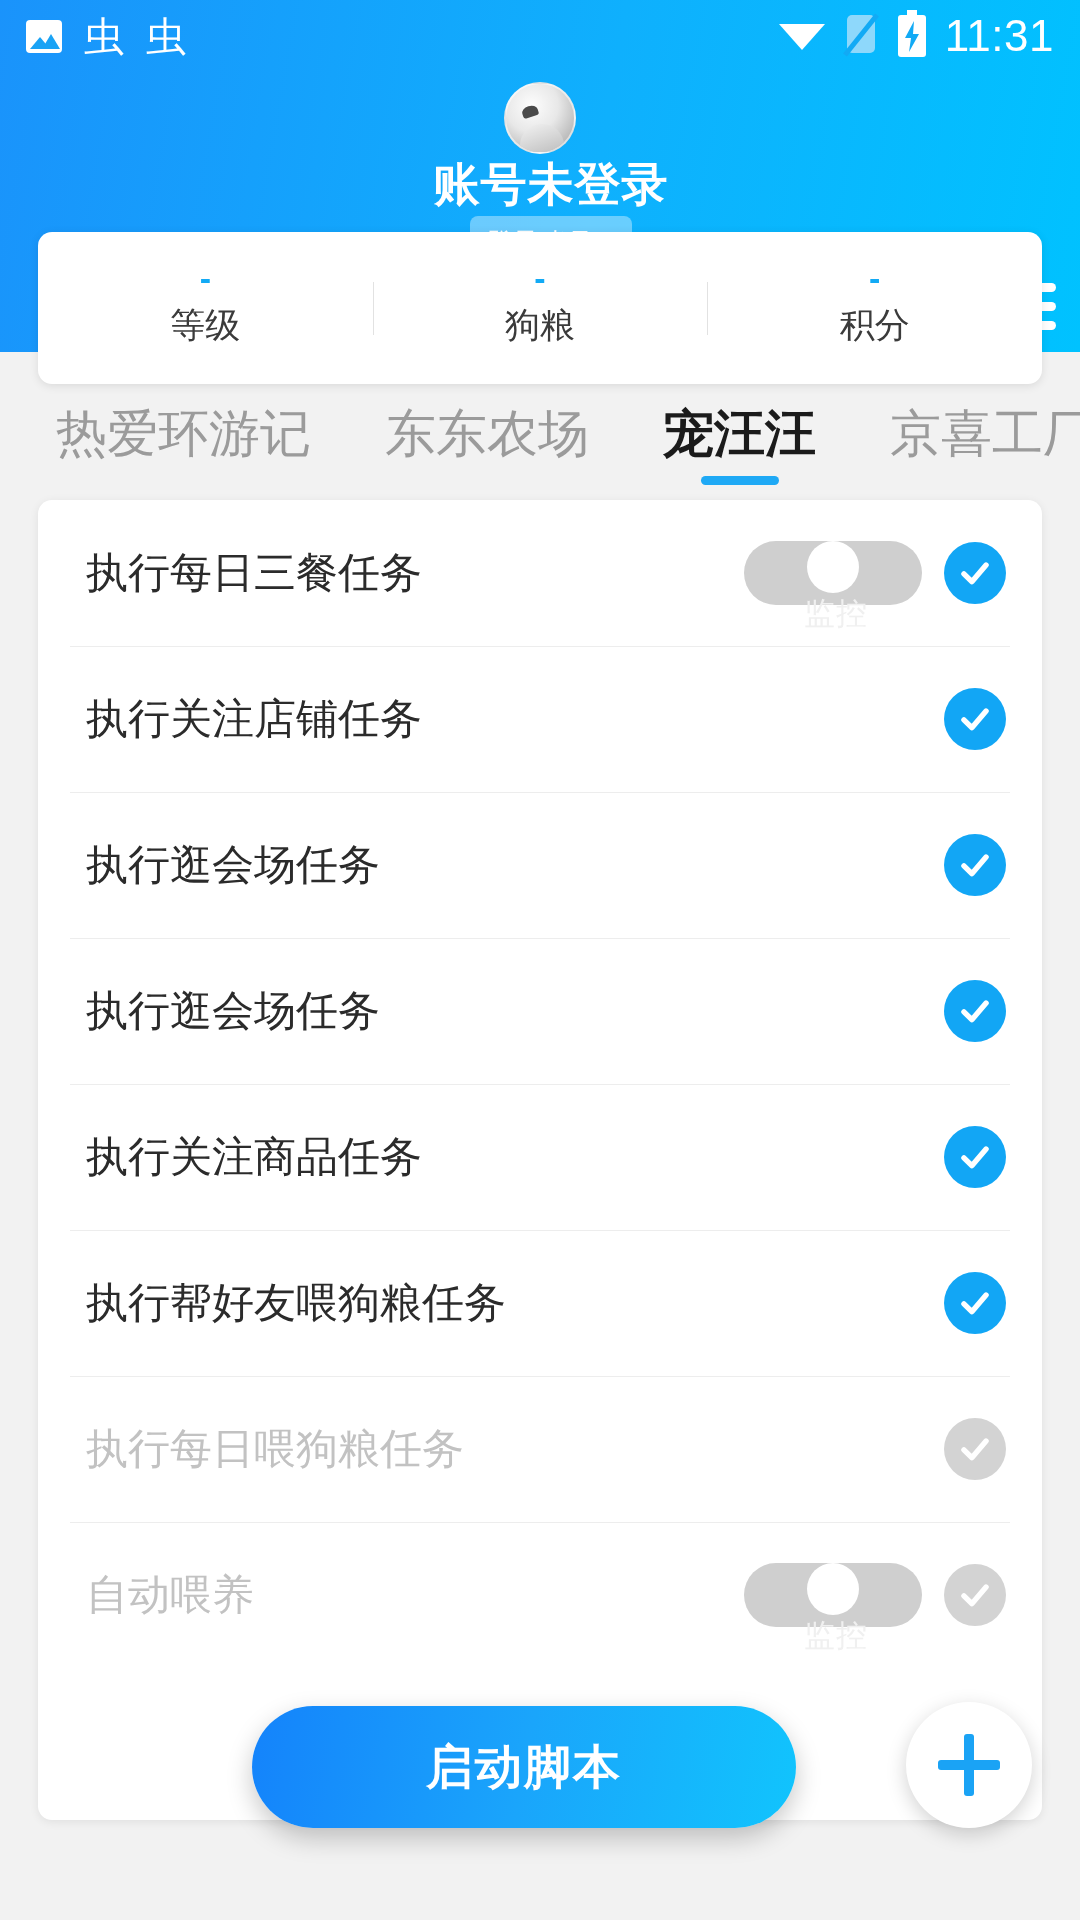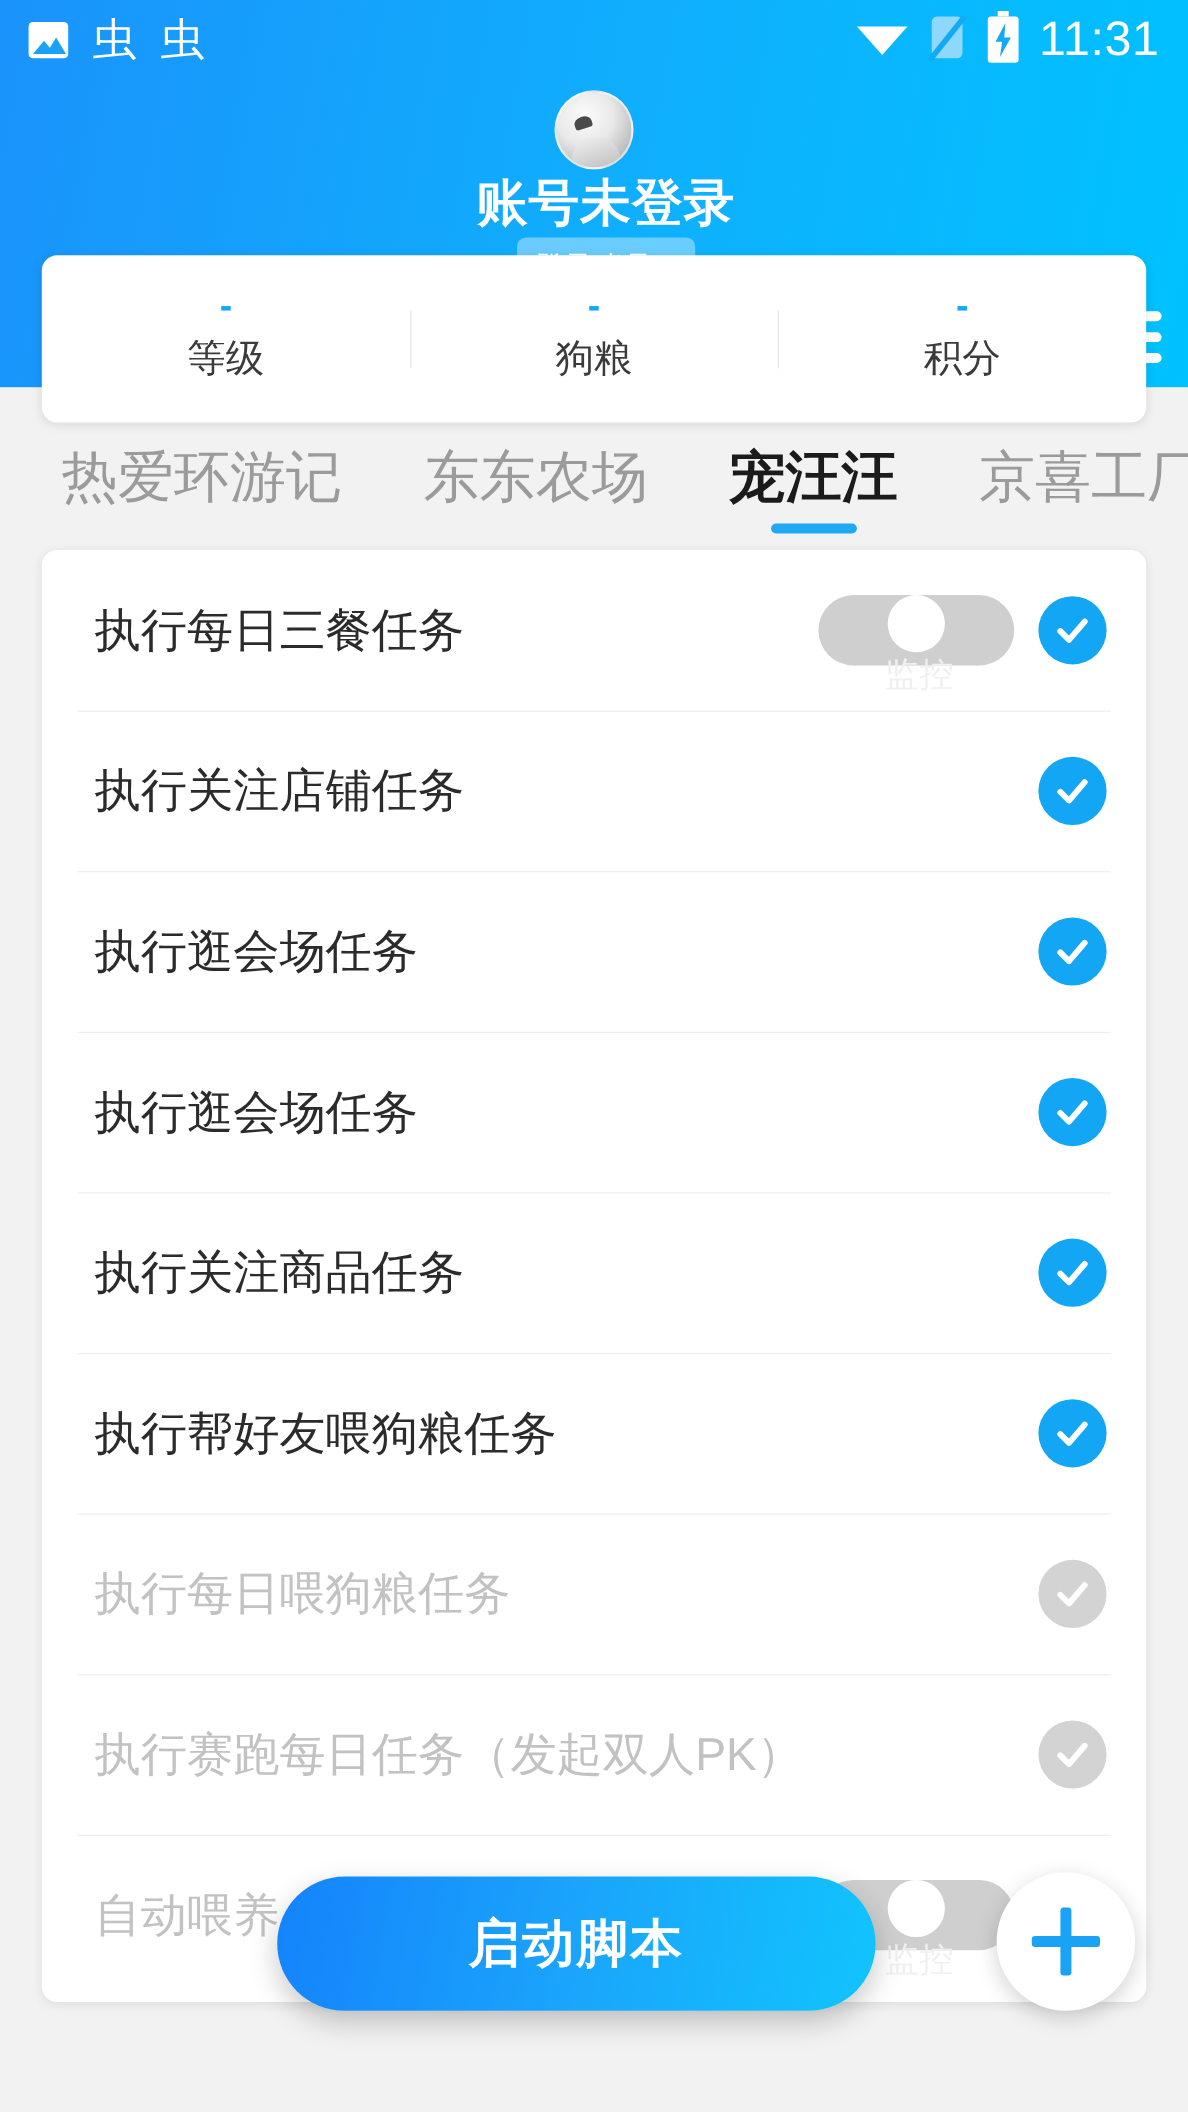--- a/index.html
+++ b/index.html
@@ -326,30 +326,20 @@
       <span class="task-label">执行每日喂狗粮任务</span>
       <span class="task-right">
         <span class="check off">
           <svg viewBox="0 0 24 24">
               <path d="M5 12.5 L10 17.5 L19 7" fill="none" stroke="#fff" stroke-width="3.4" stroke-linecap="round" stroke-linejoin="round"></path>
             </svg>
         </span>
       </span>
     </div>
 
-    <div class="task-row disabled">
-      <span class="task-label">执行赛跑每日任务（发起双人PK）</span>
-      <span class="task-right">
-        <span class="check off">
-          <svg viewBox="0 0 24 24">
-              <path d="M5 12.5 L10 17.5 L19 7" fill="none" stroke="#fff" stroke-width="3.4" stroke-linecap="round" stroke-linejoin="round"></path>
-            </svg>
-        </span>
-      </span>
-    </div>
 
     <div class="task-row disabled">
       <span class="task-label">自动喂养</span>
       <span class="task-right">
         <span class="monitor-toggle">
           <span class="monitor-knob"></span>
           <span class="monitor-text">监控</span>
         </span>
         <span class="check off">
           <svg viewBox="0 0 24 24">

